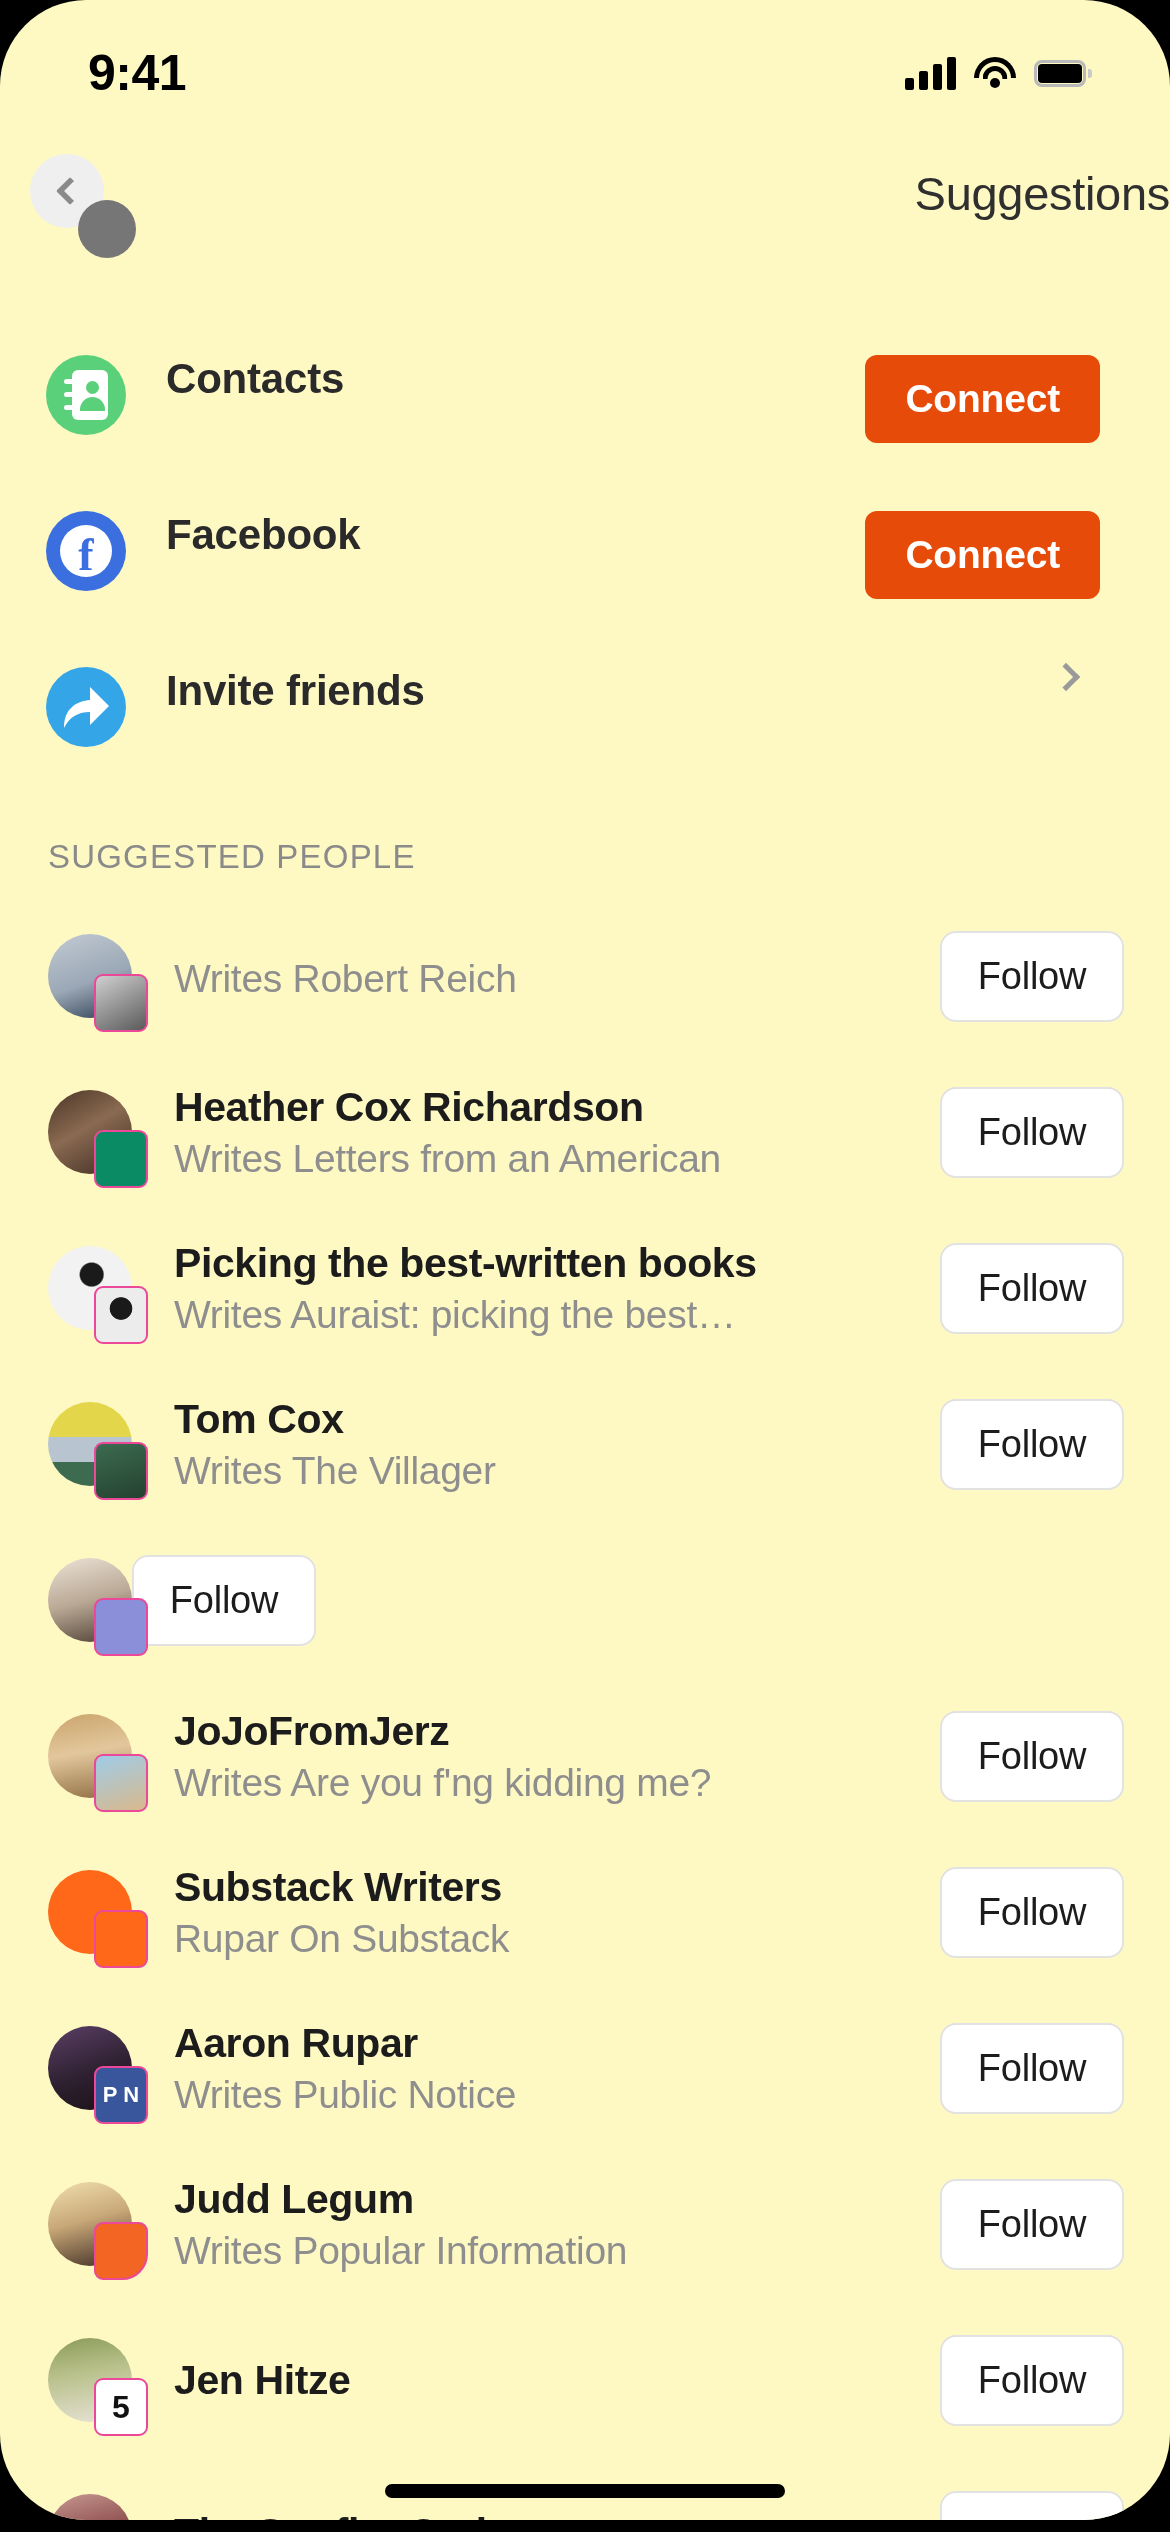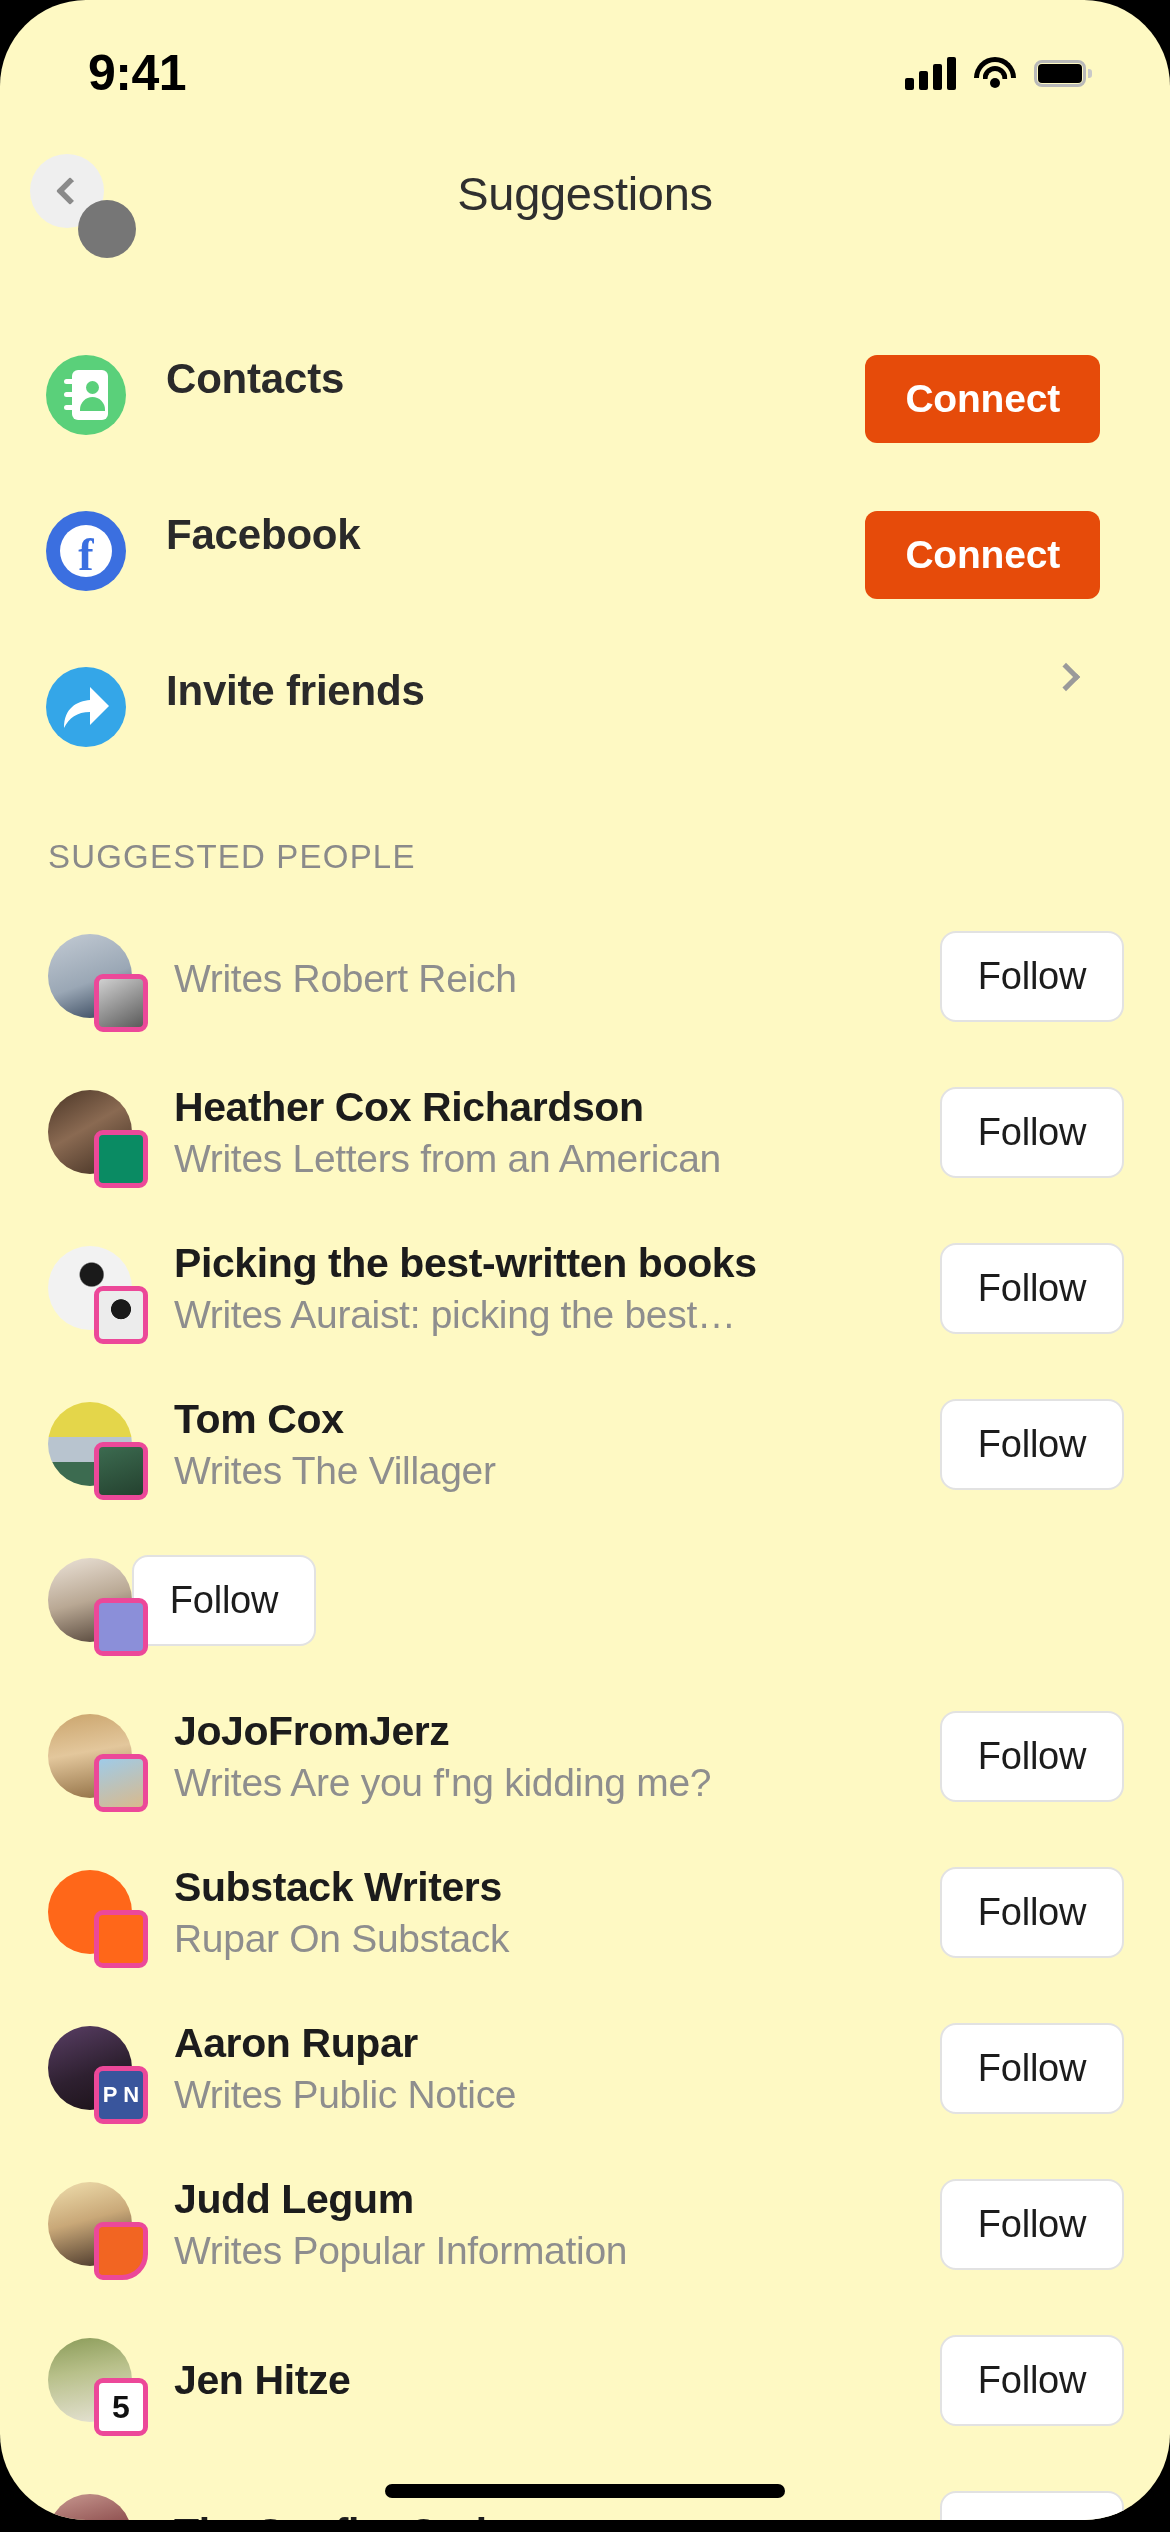--- a/index.html
+++ b/index.html
@@ -77,21 +77,21 @@
     border-left:6px solid #8a8a8a; border-bottom:6px solid #8a8a8a;
     transform:rotate(45deg); border-radius:2px;
   }
   .cursor-dot {
     position:absolute; left:78px; top:52px;
     width:58px; height:58px; border-radius:50%;
     background:#767676;
   }
   .nav-title {
     position:absolute; left:0; right:0; top:18px;
-    text-align:center; font-size:47px; font-weight:400;
+    text-align:right; font-size:47px; font-weight:400;
     color:#2f2f2f; letter-spacing:-0.3px;
   }
 
   
   .connect-list { position:absolute; top:355px; left:0; right:0; }
   .crow {
     display:flex; align-items:flex-start;
     height:156px; padding:0 70px 0 46px;
   }
   .crow .badge-icon {
@@ -165,21 +165,21 @@
   .avatar-wrap {
     position:relative; width:84px; height:84px; flex:0 0 auto;
   }
   .avatar {
     width:84px; height:84px; border-radius:50%;
     overflow:hidden; position:relative;
   }
   .pubbadge {
     position:absolute; right:-16px; bottom:-14px;
     width:54px; height:58px; border-radius:9px;
-    border:5px solid #ec4899; overflow:hidden;
+    border:2px solid #ec4899; overflow:hidden;
     background:#ddd;
     display:flex; align-items:center; justify-content:center;
     font-size:26px; font-weight:700; color:#fff;
   }
   .ptext { margin-left:42px; flex:1 1 auto; min-width:0; }
   .pname {
     font-size:41px; font-weight:700; color:#1c1c1c;
     letter-spacing:-0.4px; white-space:nowrap;
   }
   .pdesc {

